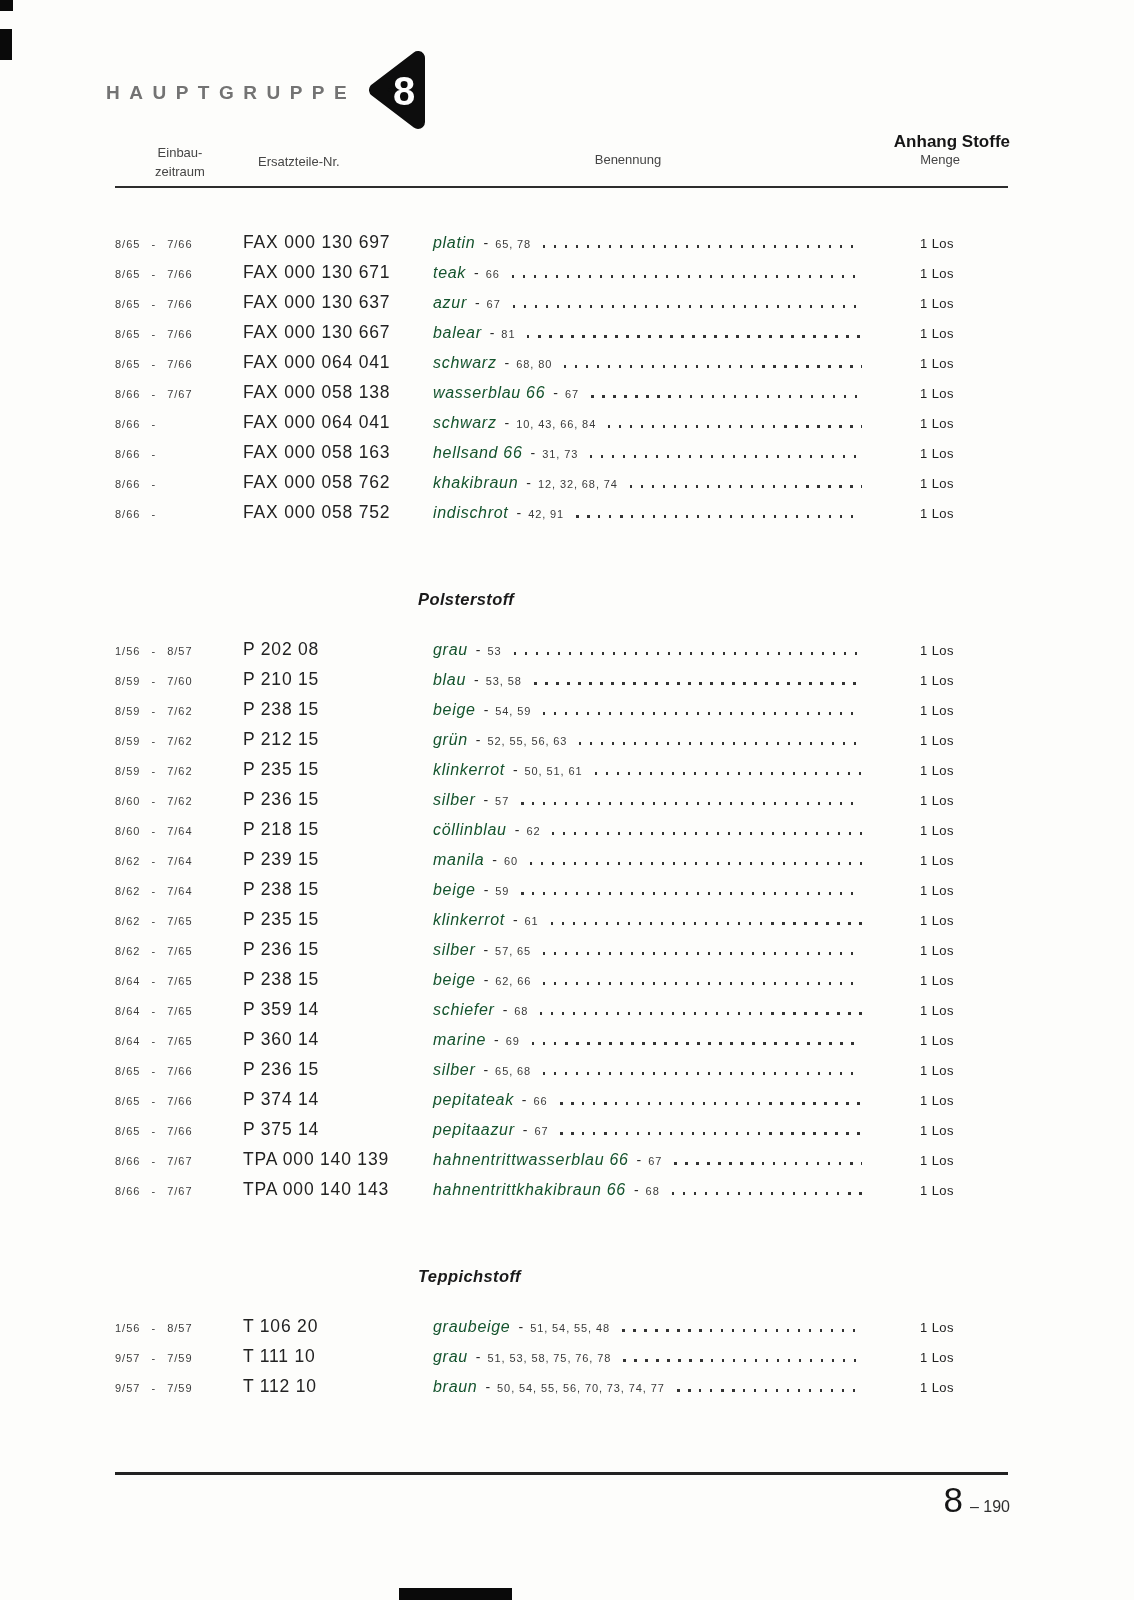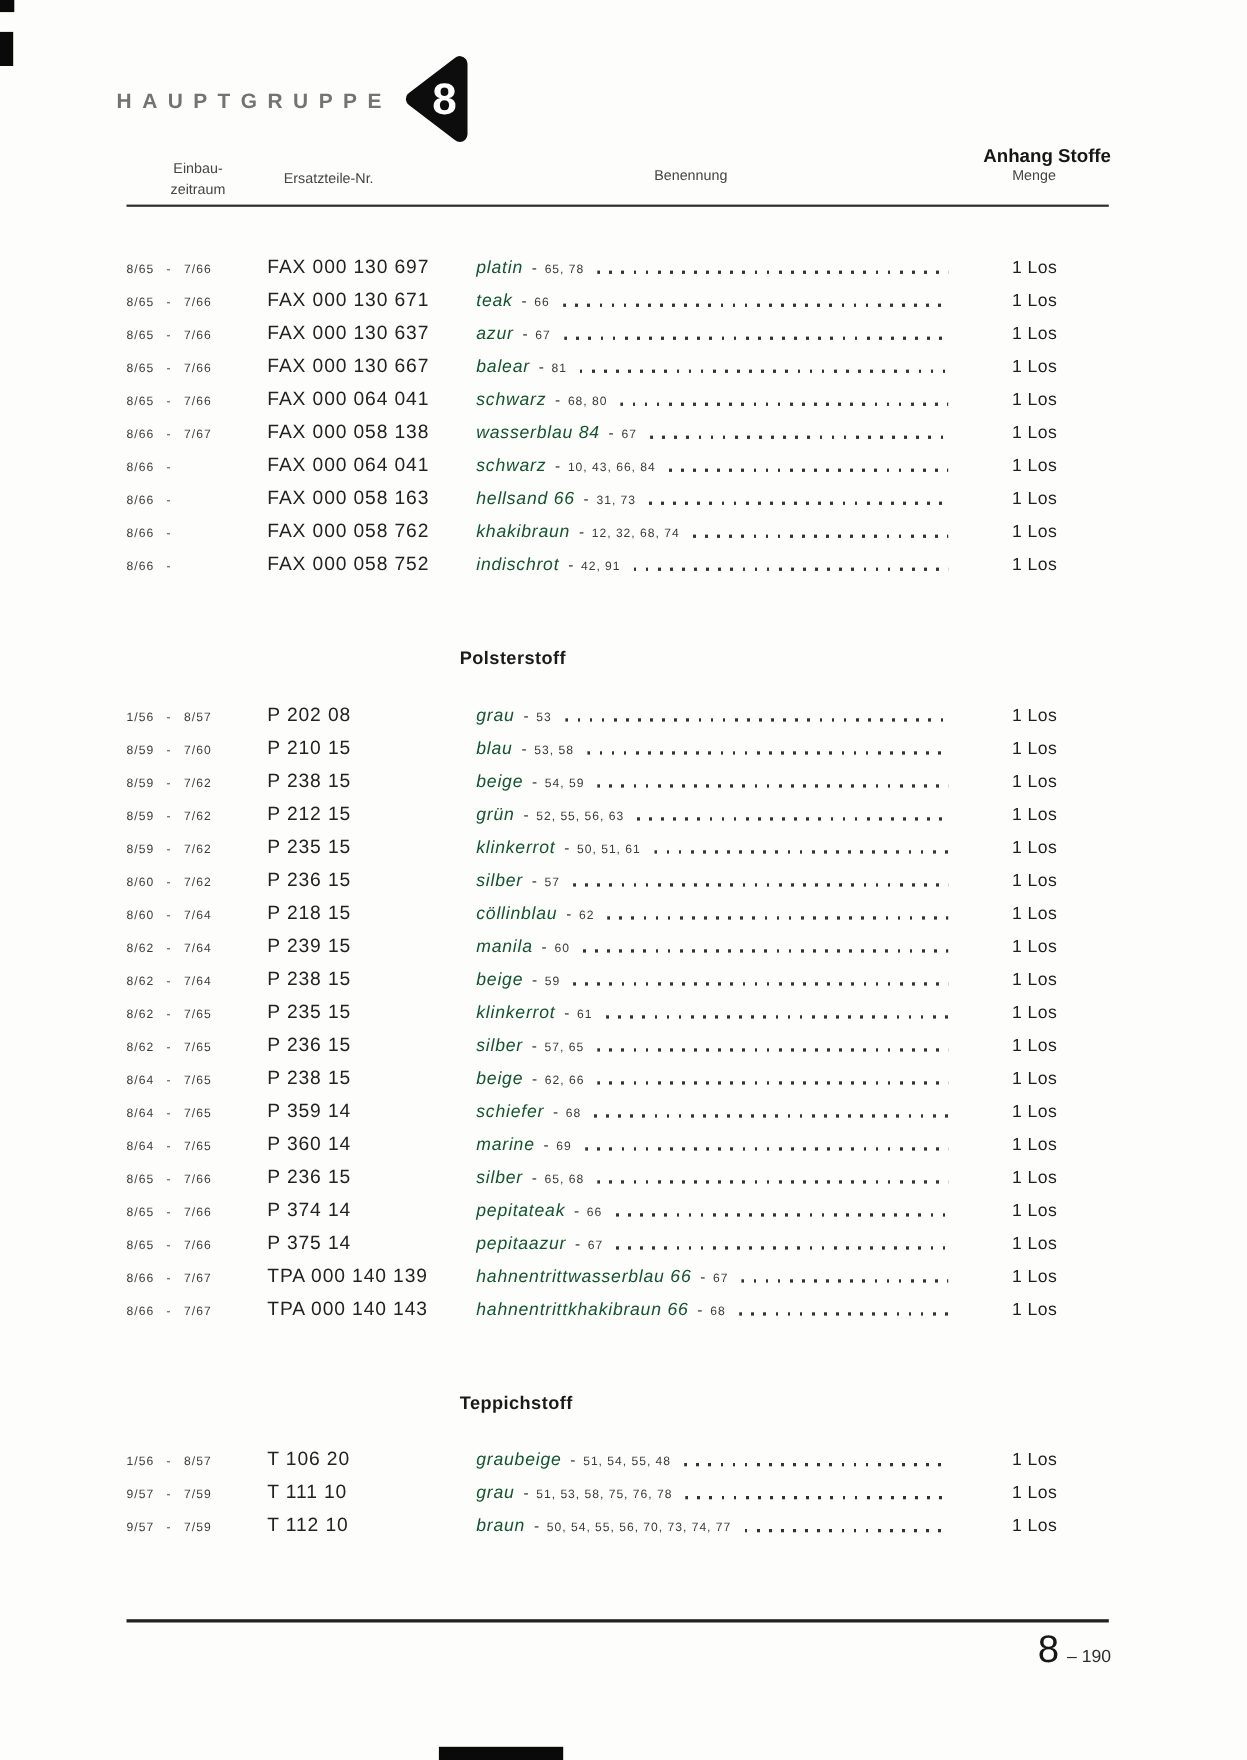--- a/index.html
+++ b/index.html
@@ -42,21 +42,21 @@
     background:#2d2d2d;
   }
 
   
   .table{
     position:absolute;left:115px;top:188px;width:893px;
   }
   .section-a{margin-top:44px;}
   .section-title{
     font-size:16.5px;font-weight:bold;color:#1a1a1a;
-    margin:58px 0 30px 303px;letter-spacing:0.4px;
+    margin:58px 0 30px 303px;letter-spacing:0.4px;font-style:italic;
   }
   .row{
     display:flex;align-items:baseline;height:30px;
     white-space:nowrap;
   }
   .c-period{
     width:128px;flex:0 0 128px;
     font-size:11px;color:#3c3c3c;letter-spacing:1px;word-spacing:7px;
   }
   .c-part{
@@ -67,21 +67,21 @@
   .f-name{font-size:16px;letter-spacing:0.7px;color:#14532d;font-style:italic;}
   .f-sep{font-size:14px;margin:0 7px 0 8px;color:#2c2c2c;}
   .f-codes{font-size:11px;letter-spacing:0.9px;color:#3a3a3a;}
   .dots{
     flex:1 1 auto;height:3px;margin:0 58px 0 12px;
     align-self:flex-end;margin-bottom:4px;
     background:repeating-linear-gradient(to right,#333 0 2.5px,transparent 2.5px 11px);
   }
   .c-qty{
     width:88px;flex:0 0 88px;
-    font-size:16px;color:#1f1f1f;letter-spacing:0.4px;
+    font-size:13px;color:#1f1f1f;letter-spacing:0.4px;
   }
 
   
   .foot-rule{
     position:absolute;left:115px;top:1472px;width:893px;height:2.5px;
     background:#222;
   }
   .page-num{
     position:absolute;right:124px;top:1480px;
     display:flex;align-items:baseline;gap:7px;color:#161616;
@@ -180,21 +180,21 @@
       <span class="f-codes">68, 80</span>
       <span class="dots"></span>
     </span>
     <span class="c-qty f-qty">1 Los</span>
   </div>
 
   <div class="row">
     <span class="c-period f-period">8/66 - 7/67</span>
     <span class="c-part f-part">FAX 000 058 138</span>
     <span class="c-ben">
-      <span class="f-name">wasserblau 84</span>
+      <span class="f-name">wasserblau 66</span>
       <span class="f-sep">-</span>
       <span class="f-codes">67</span>
       <span class="dots"></span>
     </span>
     <span class="c-qty f-qty">1 Los</span>
   </div>
 
   <div class="row">
     <span class="c-period f-period">8/66 -</span>
     <span class="c-part f-part">FAX 000 064 041</span>

